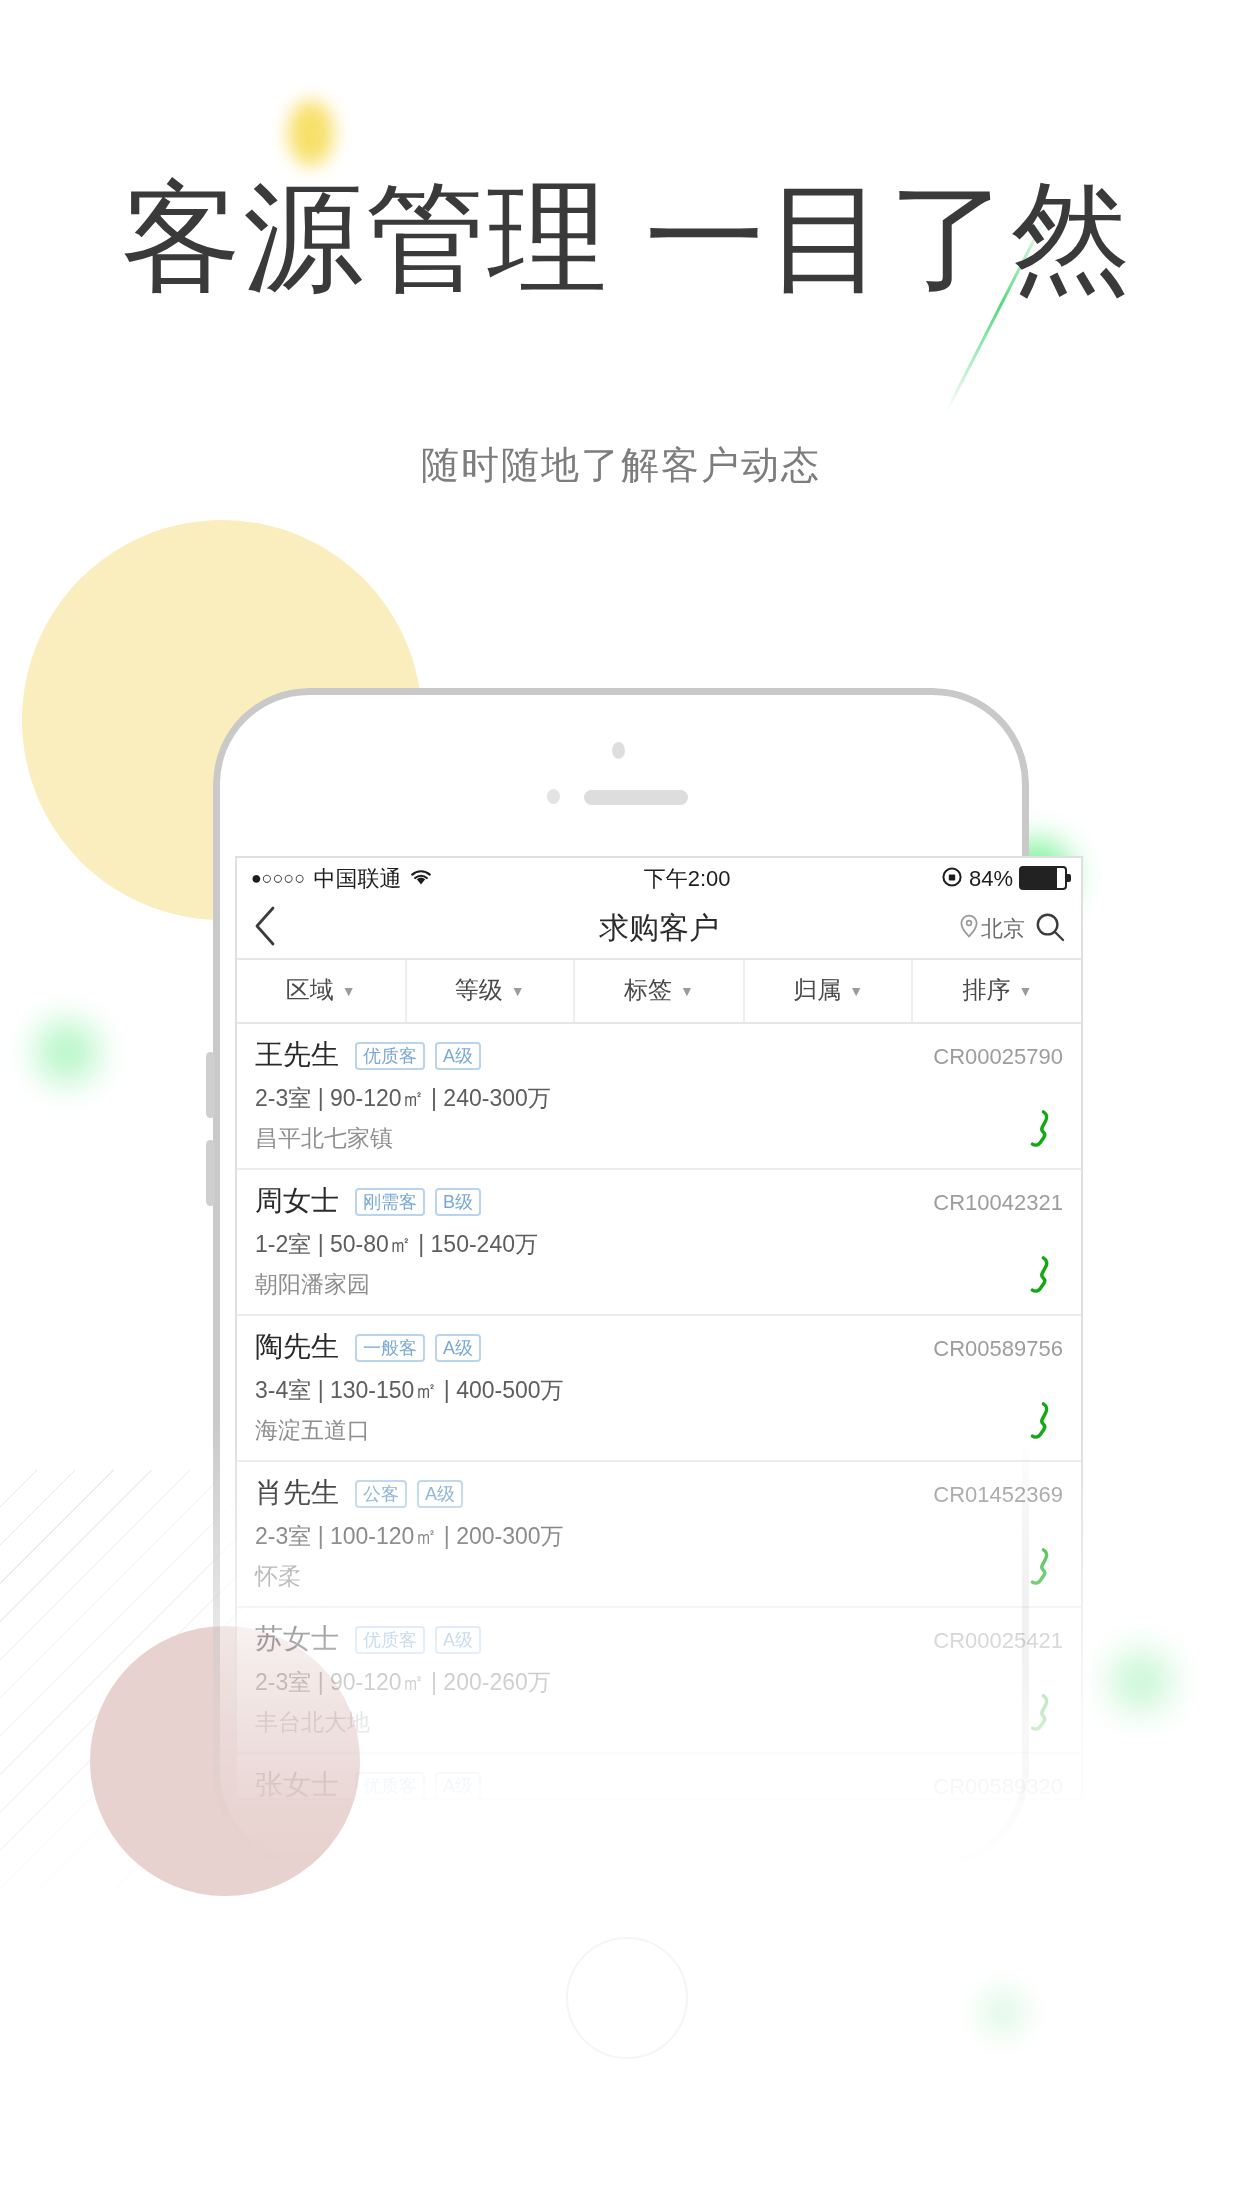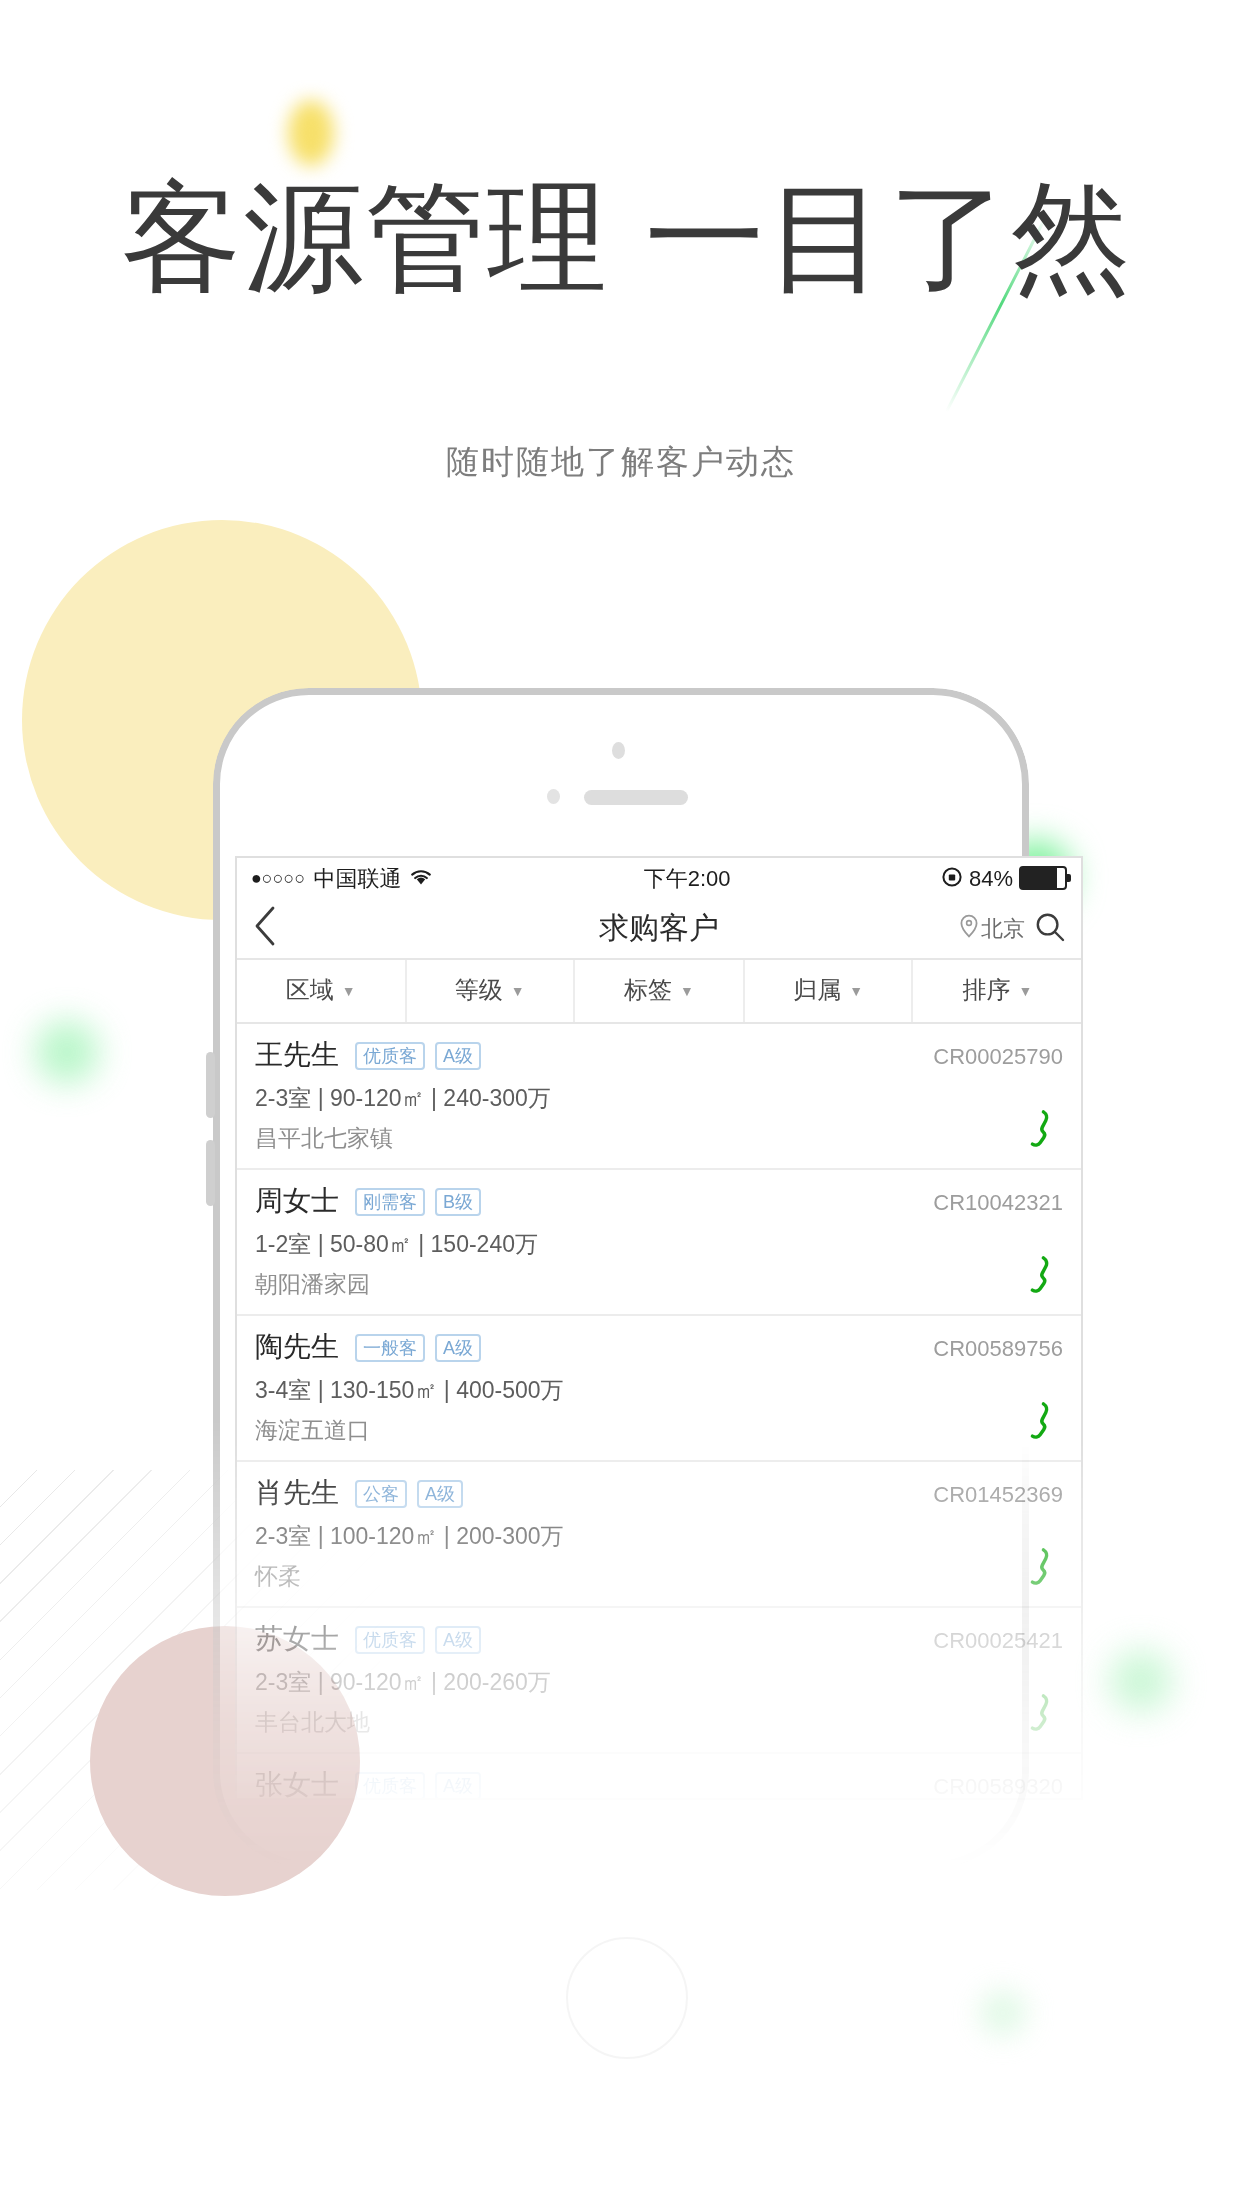--- a/index.html
+++ b/index.html
@@ -65,21 +65,21 @@
     line-height:1.12;
     letter-spacing:2px;
     color:#3a3a3a;
     font-weight:400;
     white-space:nowrap;
     padding-left:6px;
   }
   .subline {
     position:absolute; left:0; top:440px; width:1242px;
     text-align:center;
-    font-size:33px;
+    font-size:38px;
     color:#7d7d7d;
     letter-spacing:2px;
     font-weight:400;
   }
 
   
   .phone {
     position:absolute; left:213px; top:688px;
     width:816px; height:1180px;
     border:7px solid #c9c9c9;

